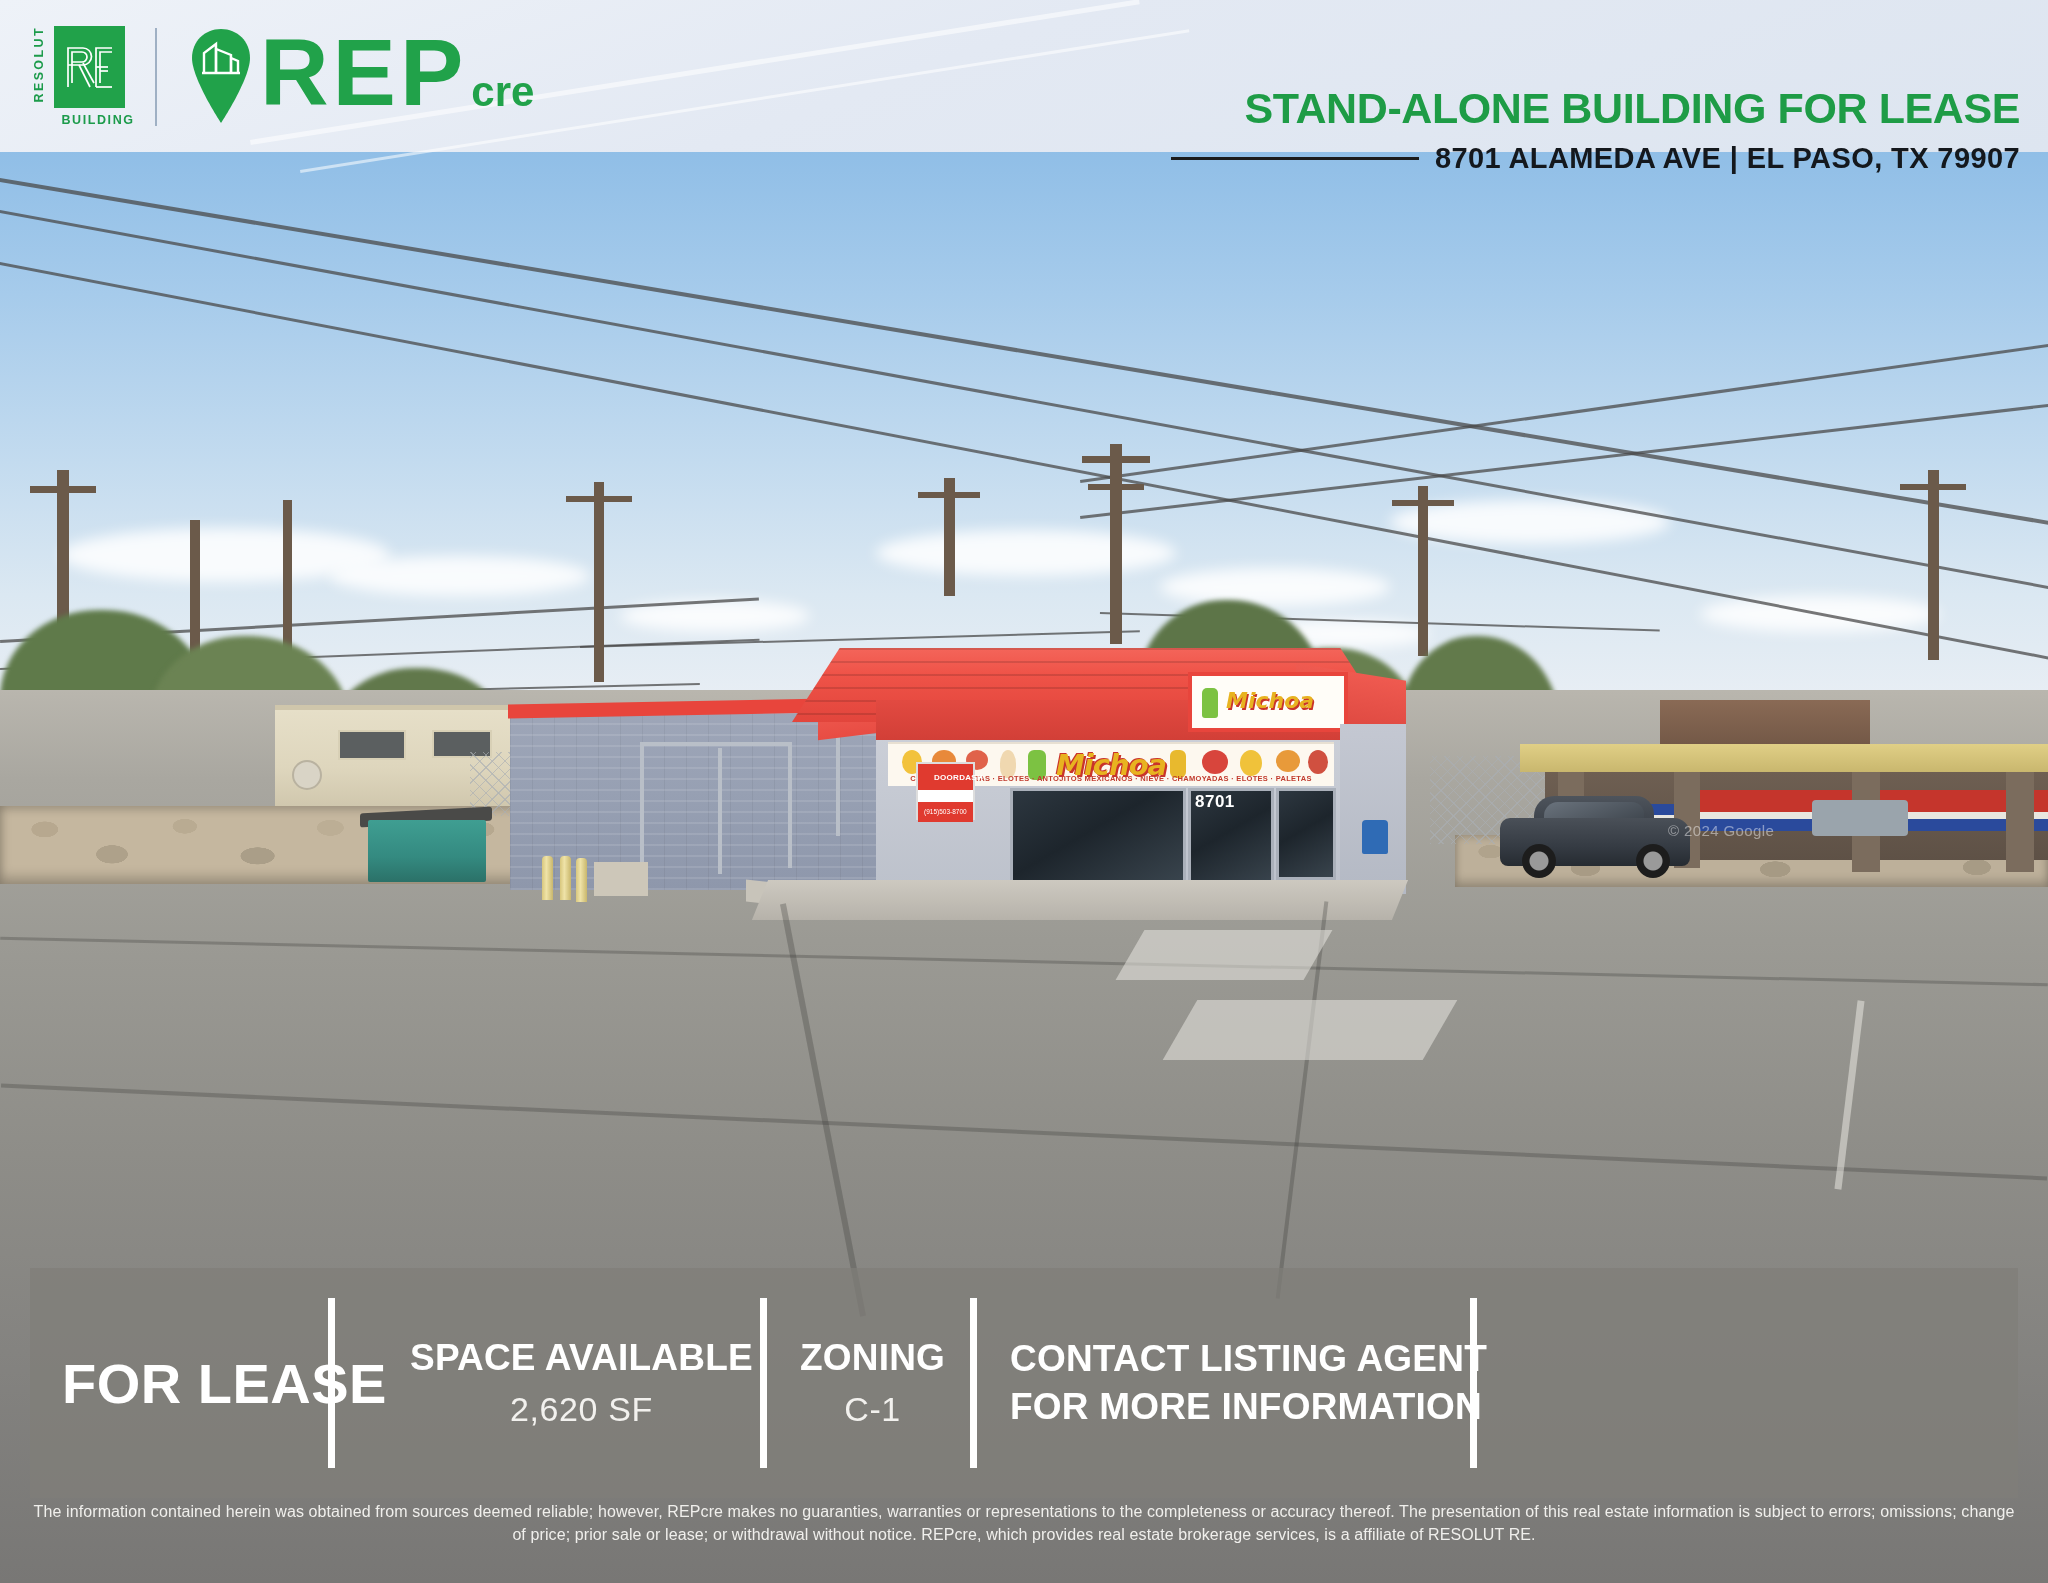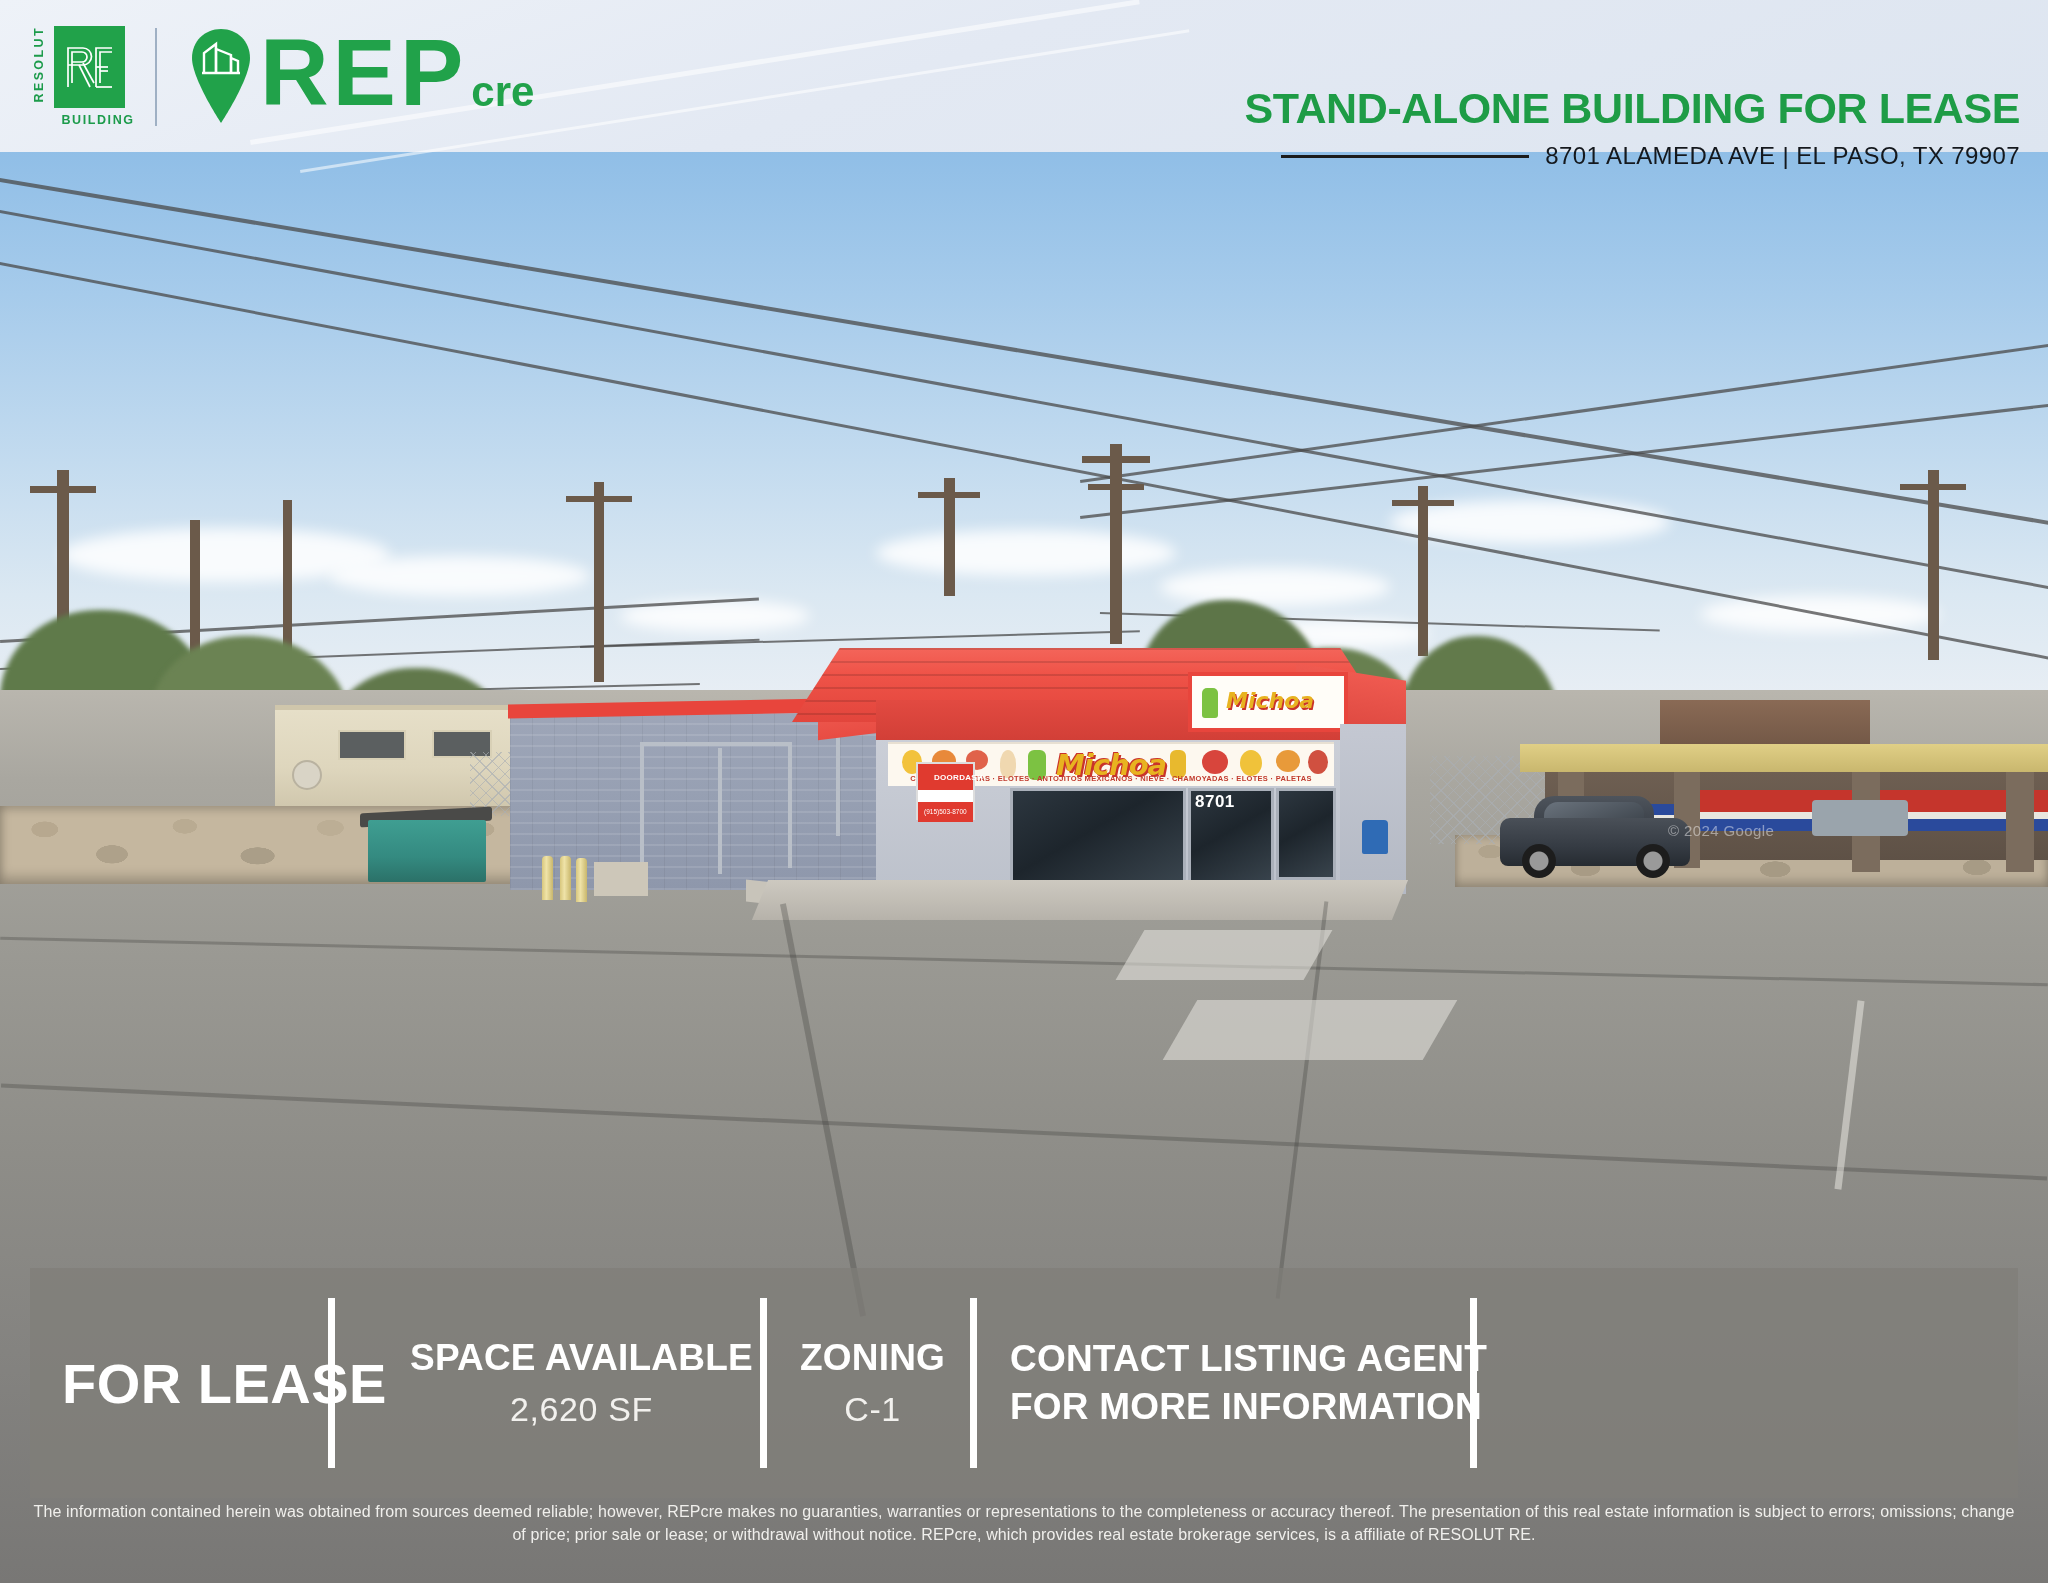--- a/index.html
+++ b/index.html
@@ -68,22 +68,22 @@
   .hdr-title {
     font-size:43px; font-weight:bold; color:#1e9c46;
     letter-spacing:-0.4px; line-height:1.05; white-space:nowrap;margin-top:48px;
   }
   .hdr-subrow {
     display:flex; align-items:center; justify-content:flex-end;
     margin-top:11px;
   }
   .hdr-rule { width:248px; height:3px; background:#1b1b1b; margin-right:16px; }
   .hdr-addr {
-    font-size:24px; color:#14181d; letter-spacing:.4px;
-    white-space:nowrap; font-weight:400;
+    font-size:29px; color:#14181d; letter-spacing:.4px;
+    white-space:nowrap; font-weight:700;
   }
 
   
   .photo {
     position:absolute; left:0; top:0; width:2048px; height:1583px;
     overflow:hidden; z-index:5;
   }
   .sky {
     position:absolute; left:0; top:0; width:2048px; height:700px;
     background:linear-gradient(180deg,#7fb4e2 0%,#8cbce6 18%,#a6cbeb 42%,#c3dbef 66%,#dbe8f2 85%,#e8eef4 100%);

